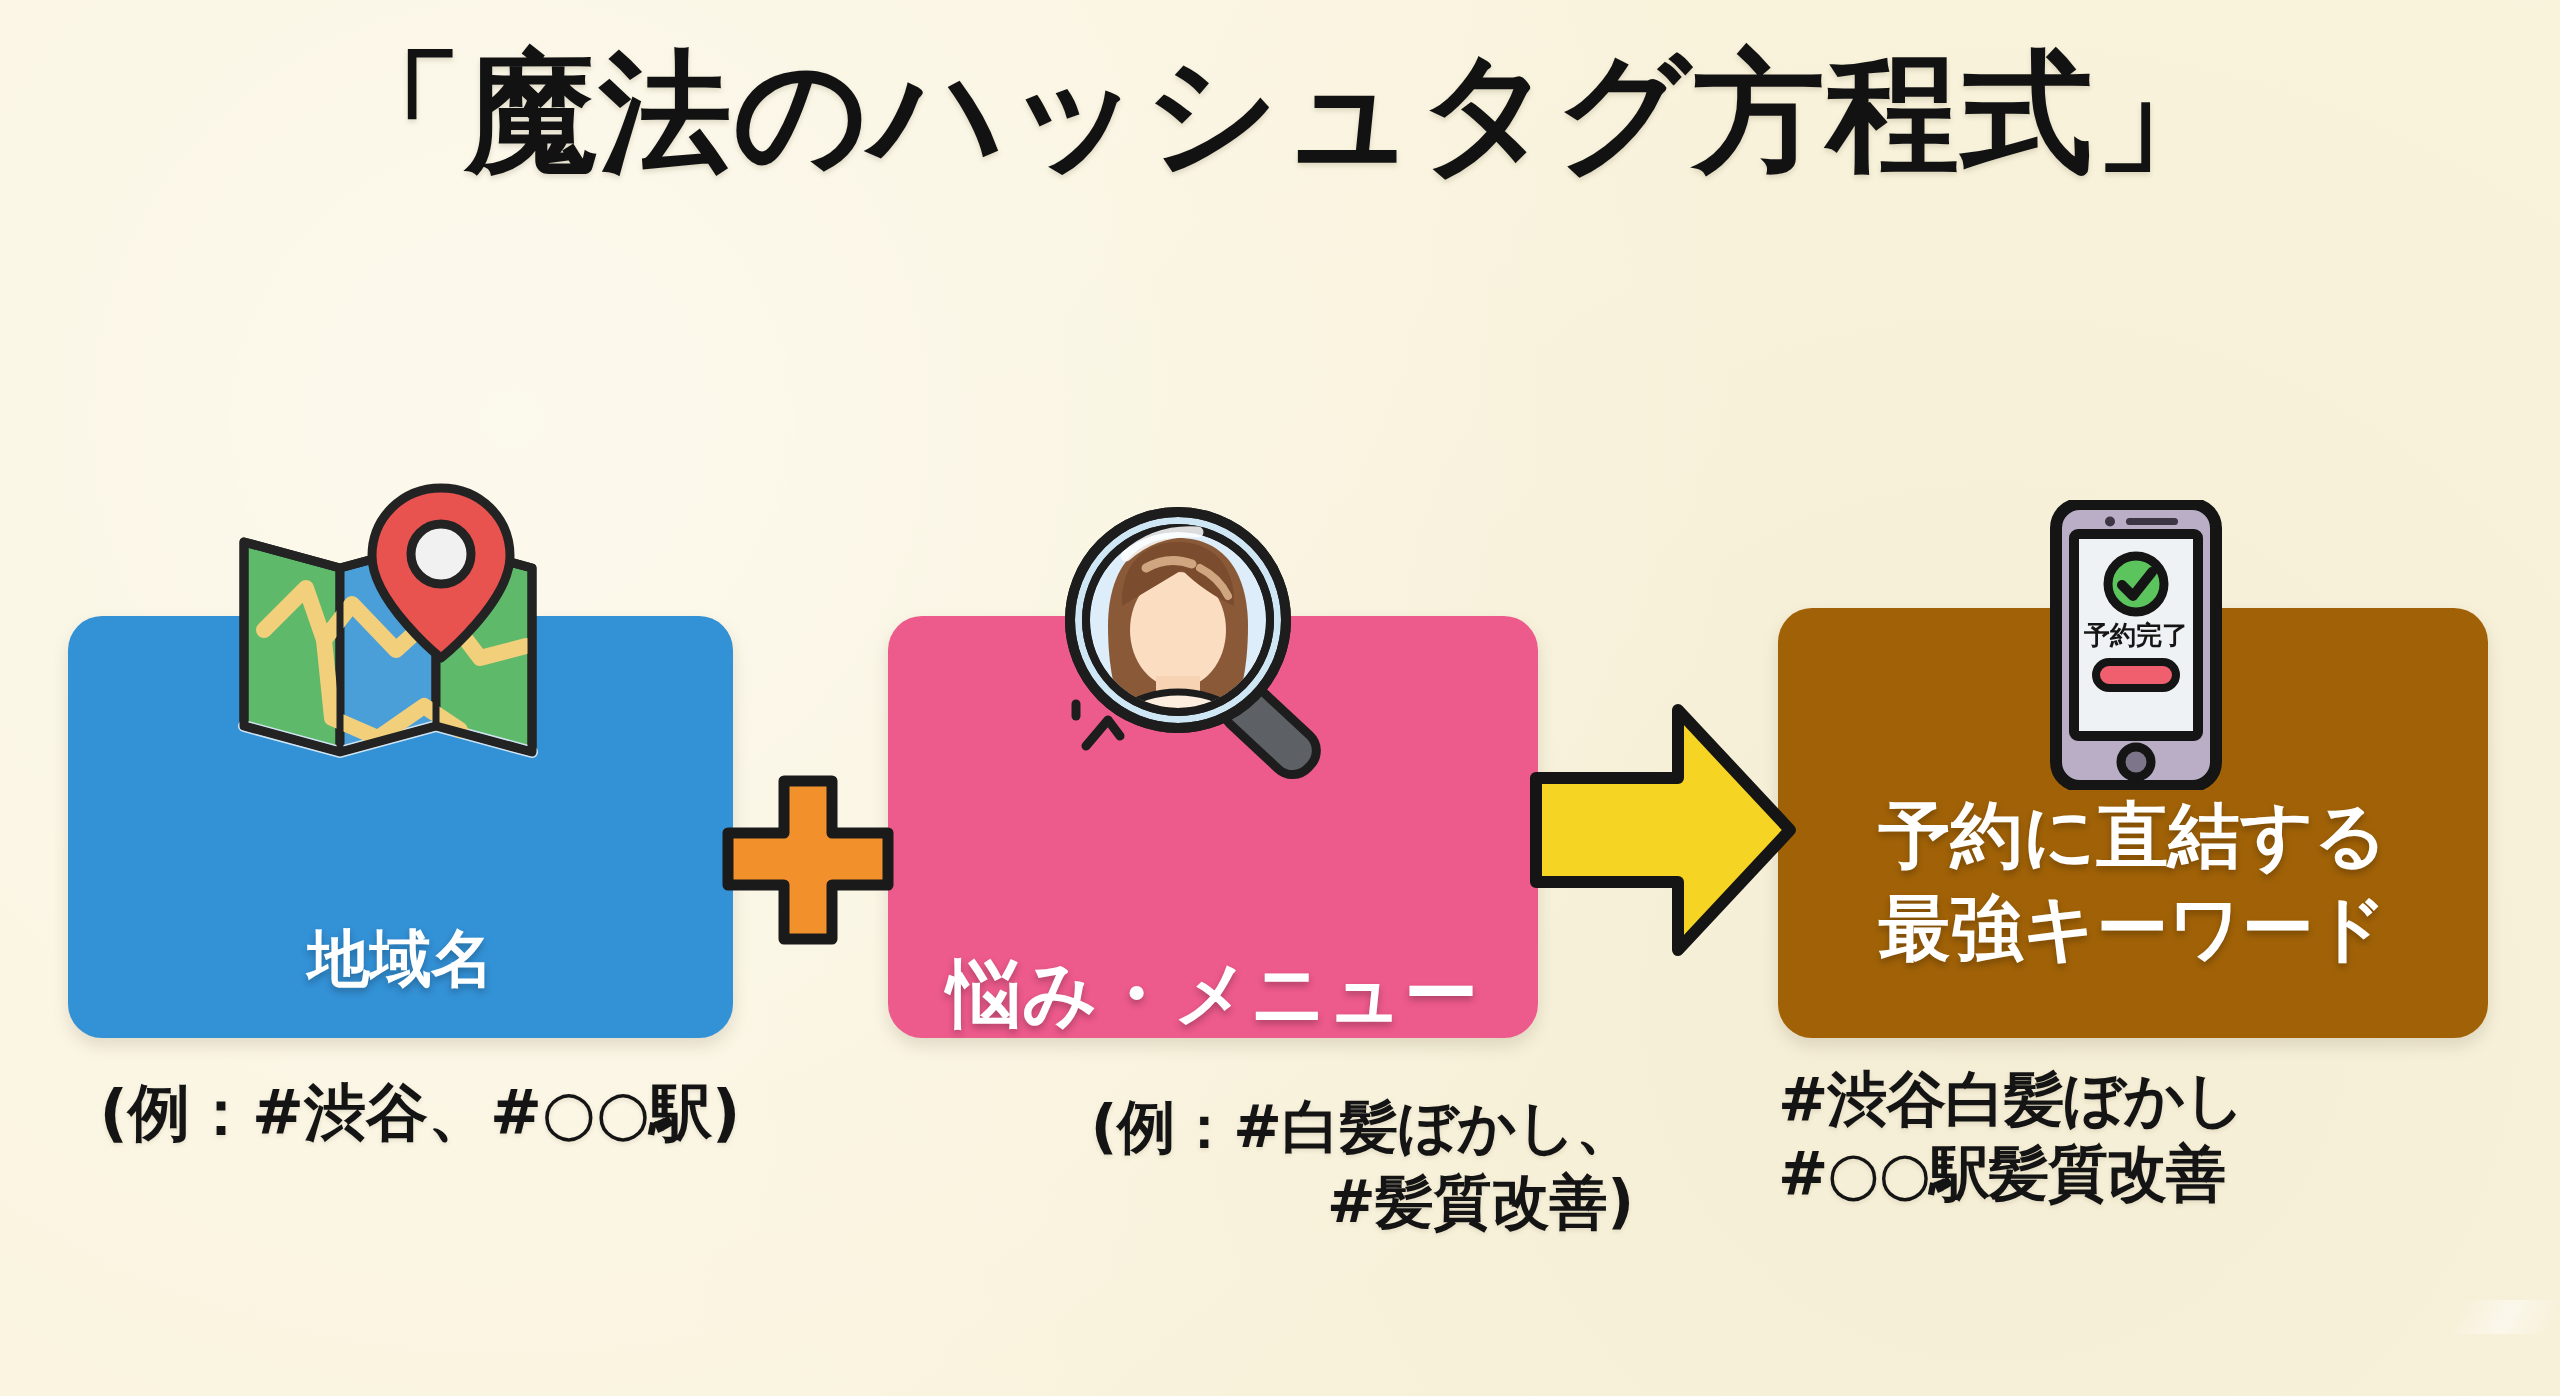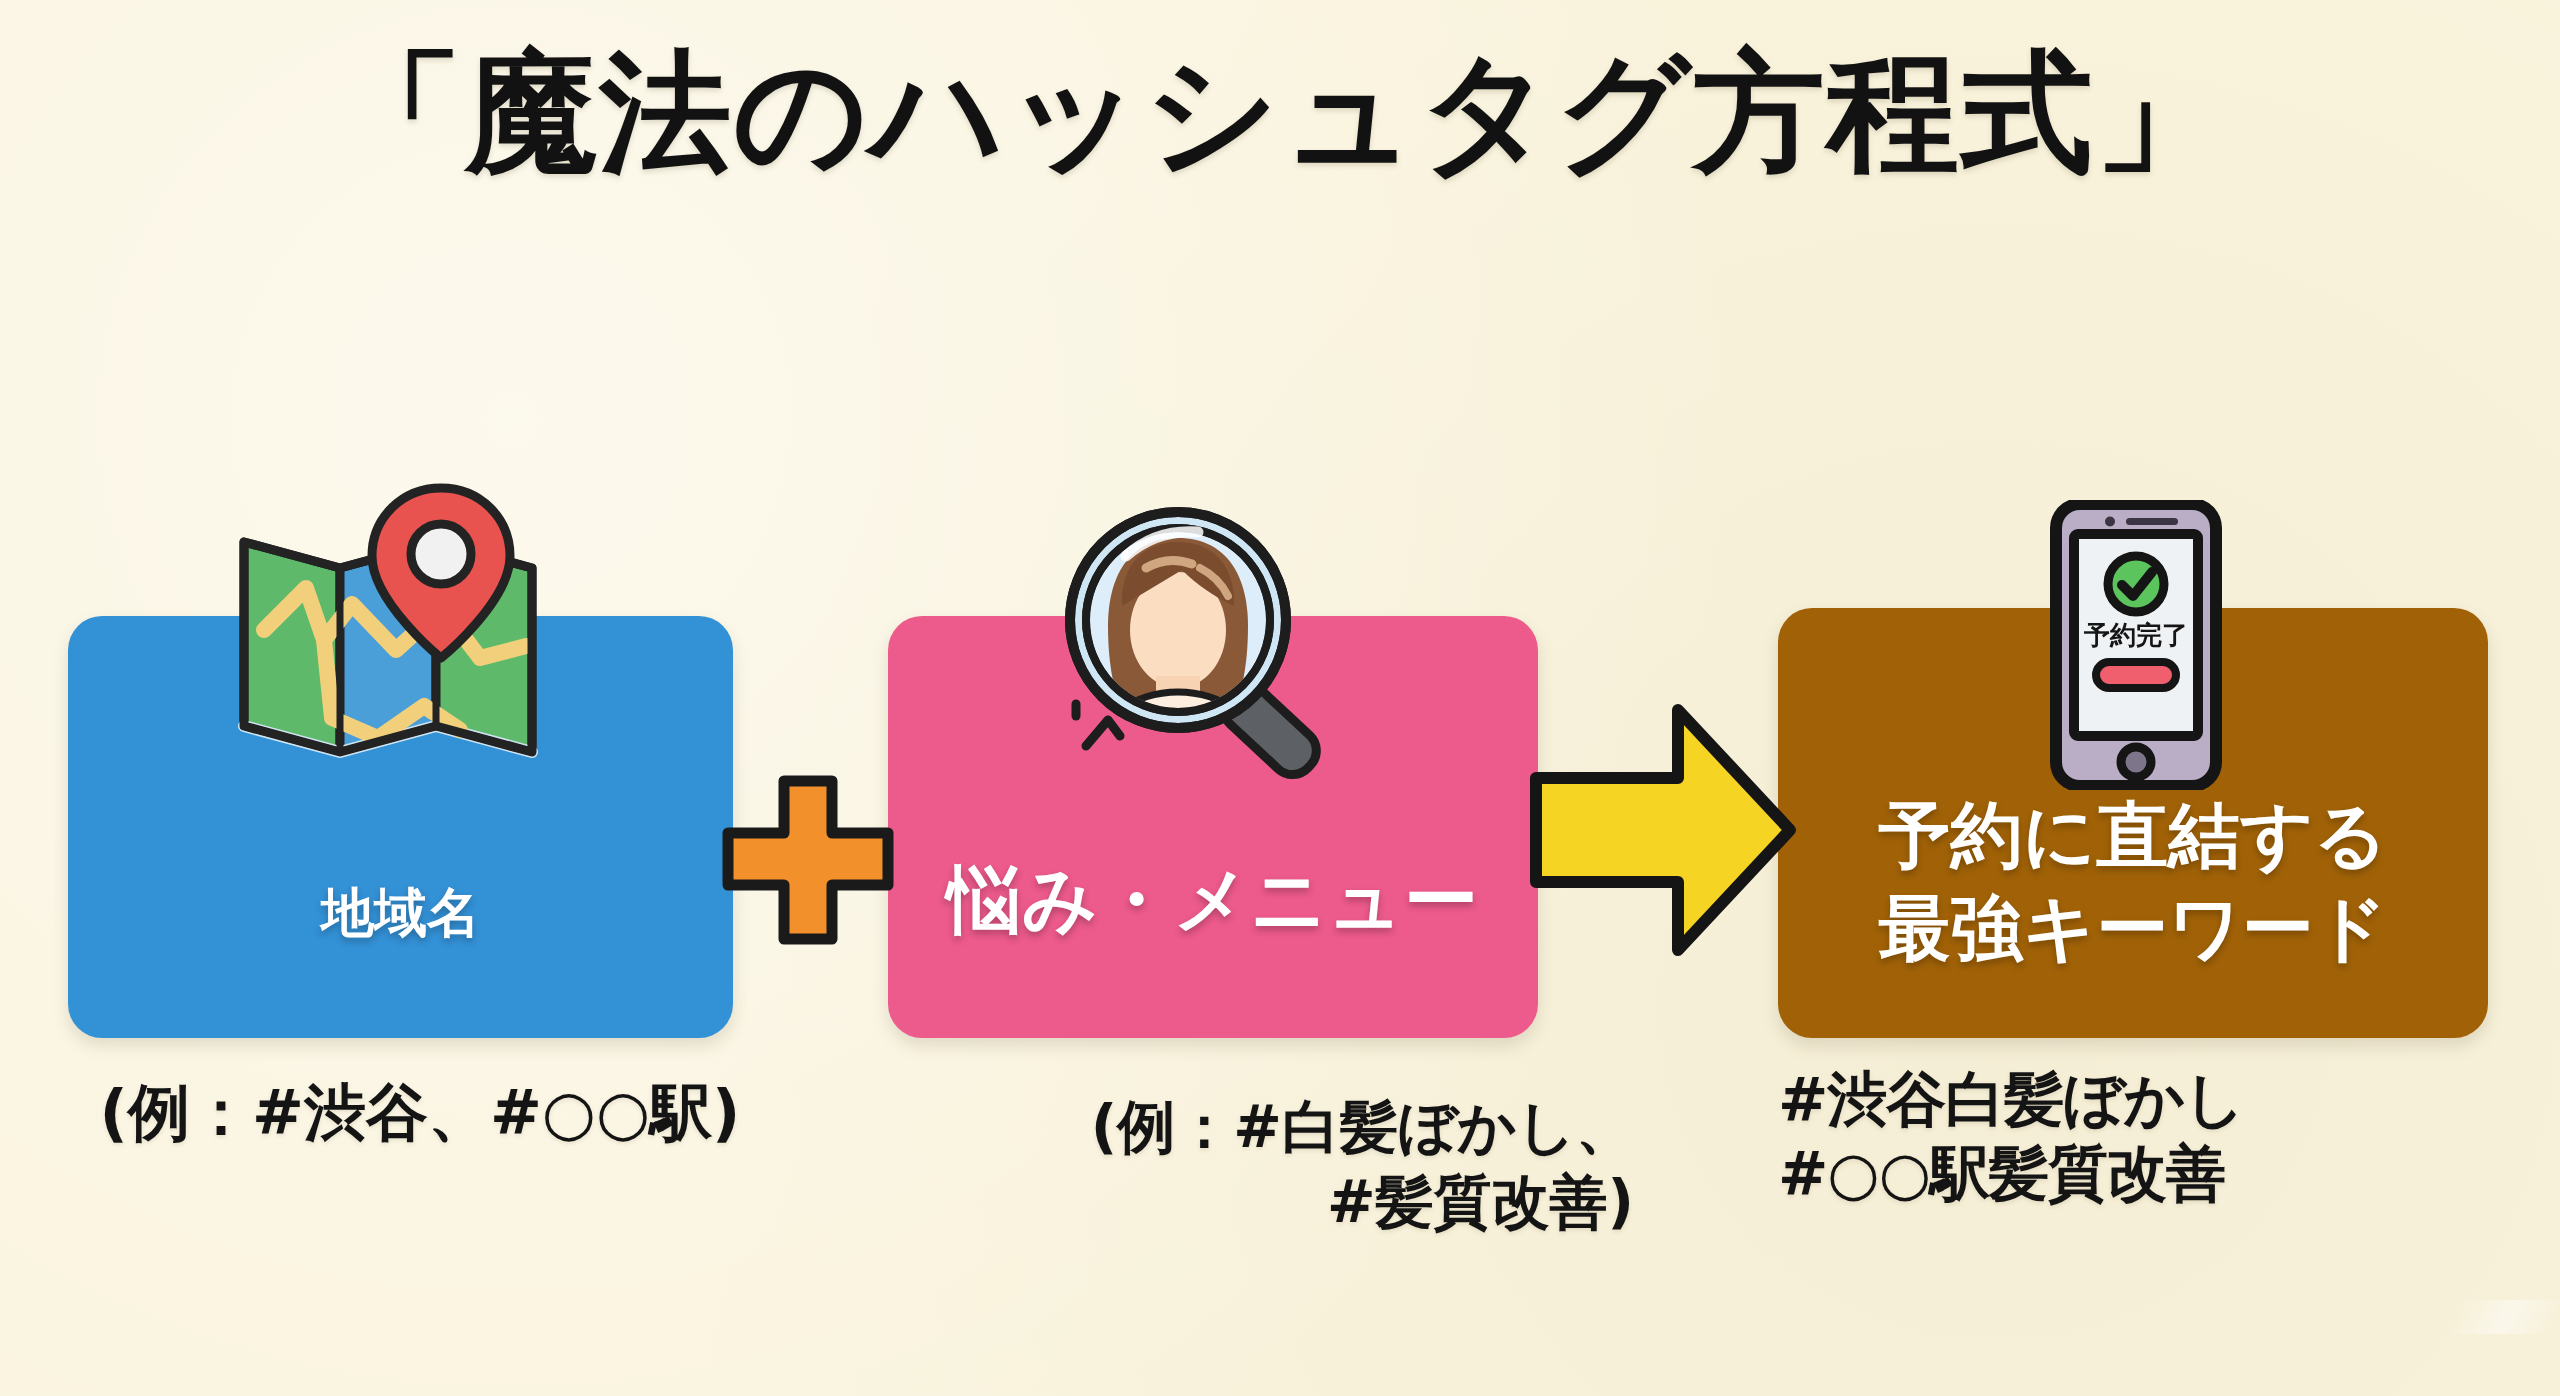--- a/index.html
+++ b/index.html
@@ -76,35 +76,34 @@
   }
 
   #box-area {
     left: 68px;
     top: 8px;
     width: 665px;
     height: 422px;
     background: #3391d6;
   }
   #box-area .box-label {
-    font-size: 53px;
-    padding-bottom: 92px;
+    font-size: 62px;
+    padding-bottom: 40px;
     font-family: Liberation Serif, serif;
   }
 
   #box-need {
     left: 888px;
     top: 8px;
     width: 650px;
     height: 422px;
     background: #ed5a8c;
   }
   #box-need .box-label {
     font-size: 74px;
-    padding-bottom: 94px;
     letter-spacing: 1px;
   }
 
   #box-result {
     left: 1778px;
     top: 0px;
     width: 710px;
     height: 430px;
     background: #a16207;
   }

